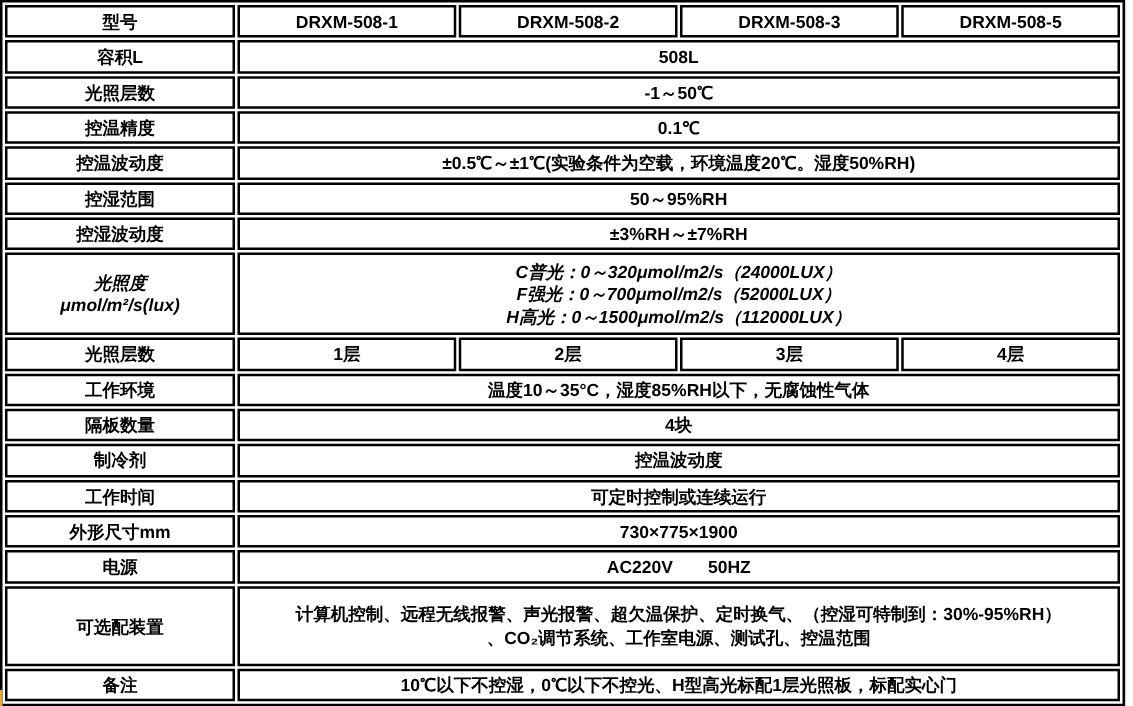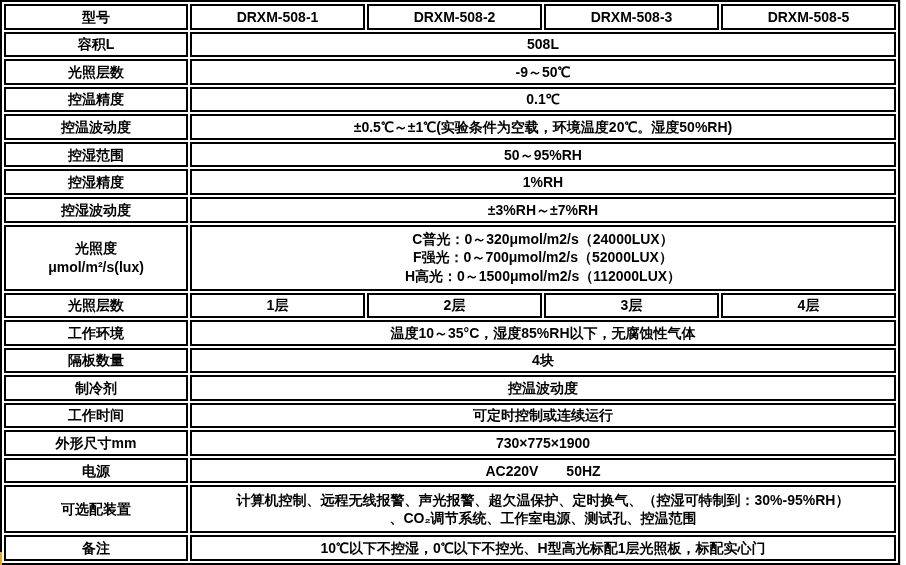--- a/index.html
+++ b/index.html
@@ -76,43 +76,39 @@
           <td>DRXM-508-2</td>
           <td>DRXM-508-3</td>
           <td>DRXM-508-5</td>
         </tr>
         <tr>
           <td>容积L</td>
           <td colspan="4">508L</td>
         </tr>
         <tr>
           <td>光照层数</td>
-          <td colspan="4">-9～50℃</td>
+          <td colspan="4">-1～50℃</td>
         </tr>
         <tr>
           <td>控温精度</td>
           <td colspan="4">0.1℃</td>
         </tr>
         <tr>
           <td>控温波动度</td>
           <td colspan="4">±0.5℃～±1℃(实验条件为空载，环境温度20℃。湿度50%RH)</td>
         </tr>
         <tr>
           <td>控湿范围</td>
           <td colspan="4">50～95%RH</td>
         </tr>
         <tr>
-          <td>控湿精度</td>
-          <td colspan="4">1%RH</td>
-        </tr>
-        <tr>
           <td>控湿波动度</td>
           <td colspan="4">±3%RH～±7%RH</td>
         </tr>
-        <tr style="height: 66px;">
+        <tr style="height: 66px; font-style: italic;">
           <td>
             <div>光照度</div>
             <div>μmol/m²/s(lux)</div>
           </td>
           <td colspan="4">
             <div>C普光：0～320μmol/m2/s（24000LUX）</div>
             <div>F强光：0～700μmol/m2/s（52000LUX）</div>
             <div>H高光：0～1500μmol/m2/s（112000LUX）</div>
           </td>
         </tr>
@@ -140,21 +136,21 @@
           <td colspan="4">可定时控制或连续运行</td>
         </tr>
         <tr>
           <td>外形尺寸mm</td>
           <td colspan="4">730×775×1900</td>
         </tr>
         <tr>
           <td>电源</td>
           <td colspan="4">AC220V　　50HZ</td>
         </tr>
-        <tr style="height: 48px;">
+        <tr style="height: 64px;">
           <td>可选配装置</td>
           <td colspan="4">
             <div>计算机控制、远程无线报警、声光报警、超欠温保护、定时换气、（控湿可特制到：30%-95%RH）</div>
             <div>、CO₂调节系统、工作室电源、测试孔、控温范围</div>
           </td>
         </tr>
         <tr>
           <td>备注</td>
           <td colspan="4">10℃以下不控湿，0℃以下不控光、H型高光标配1层光照板，标配实心门</td>
         </tr>

